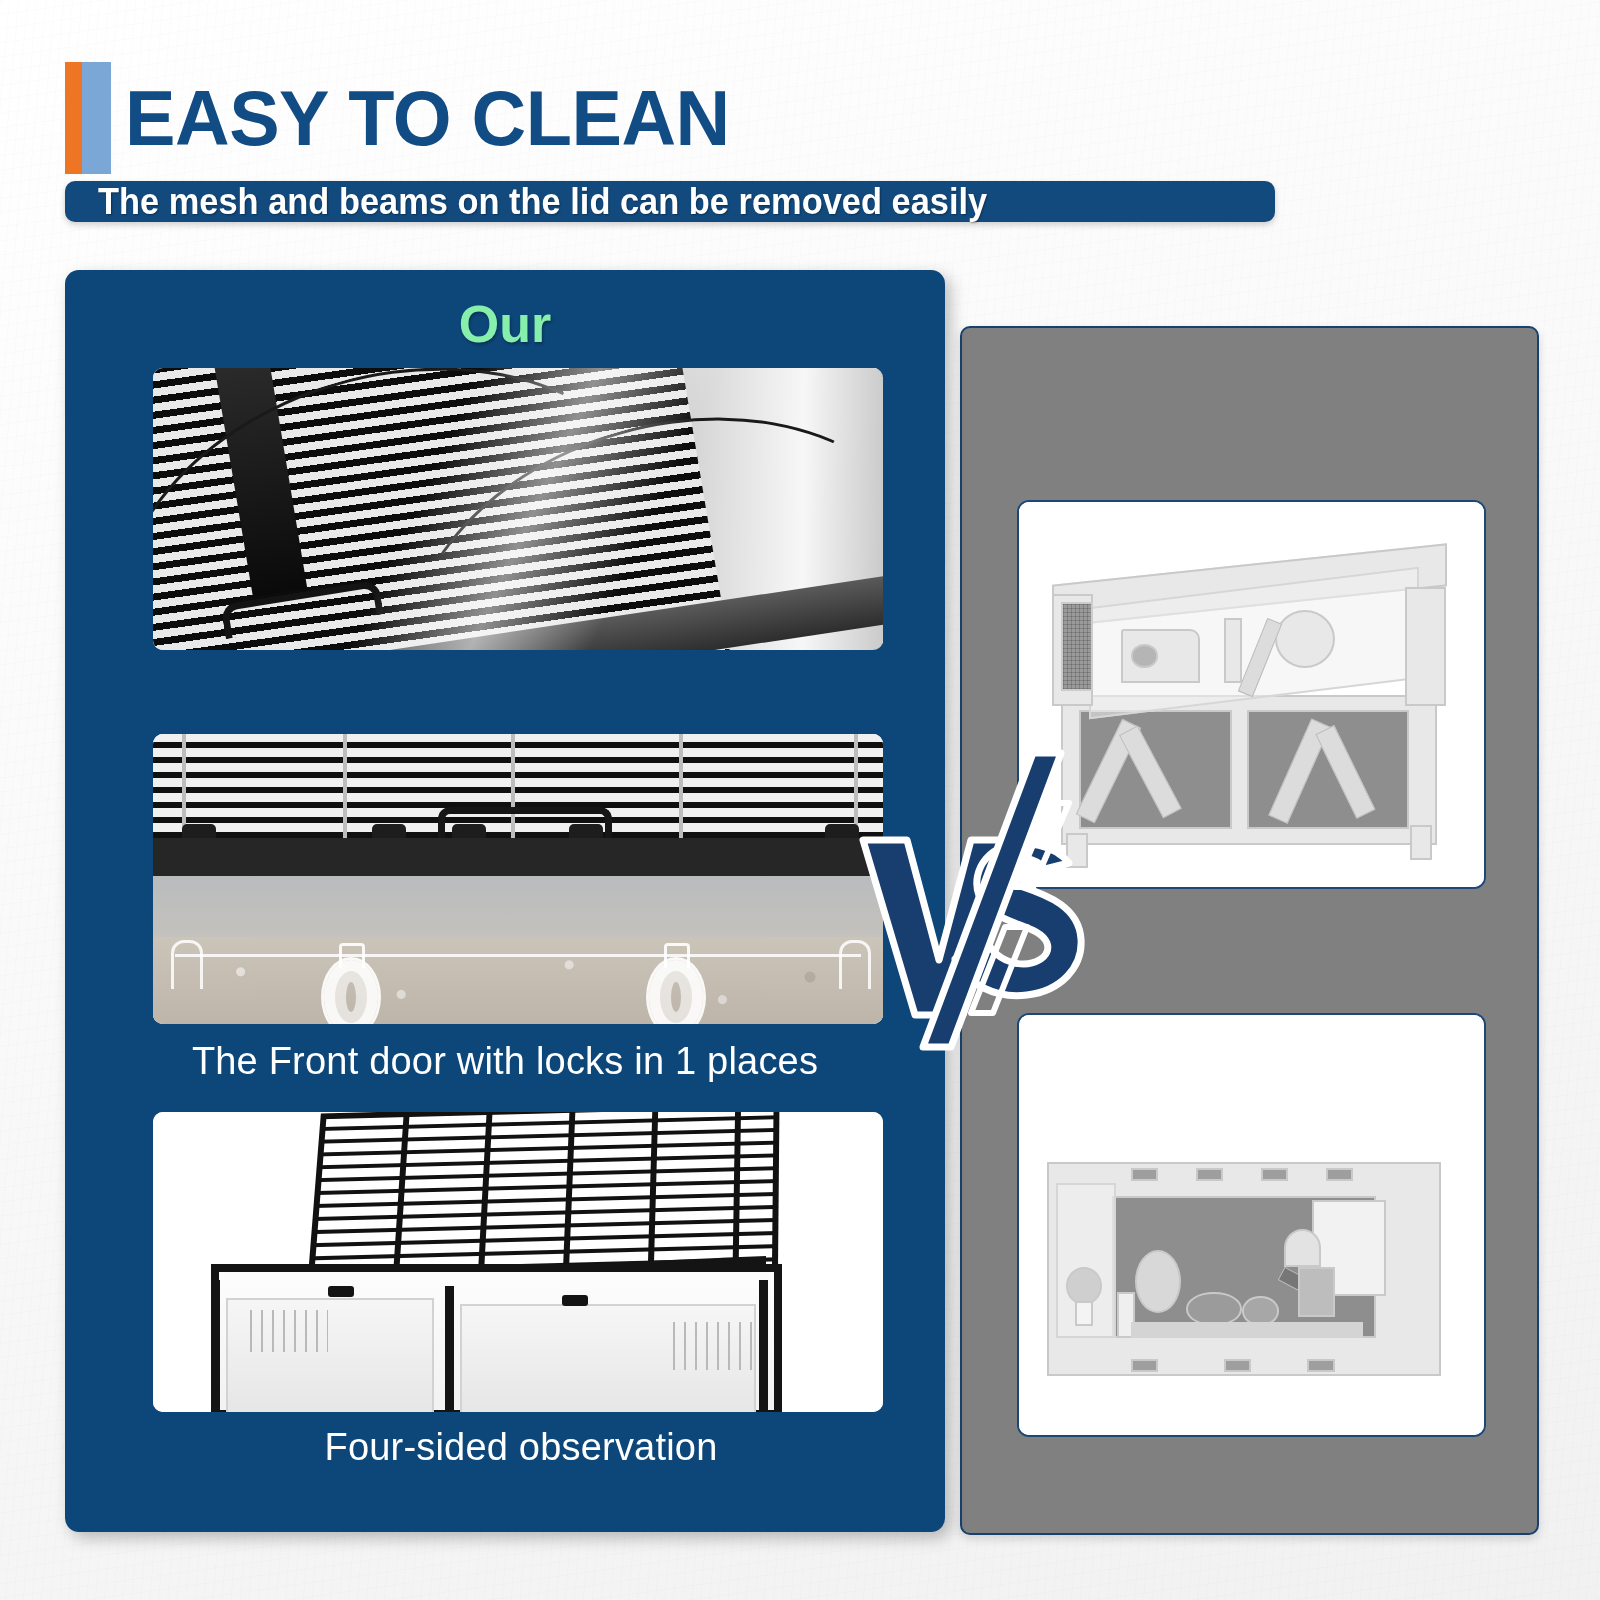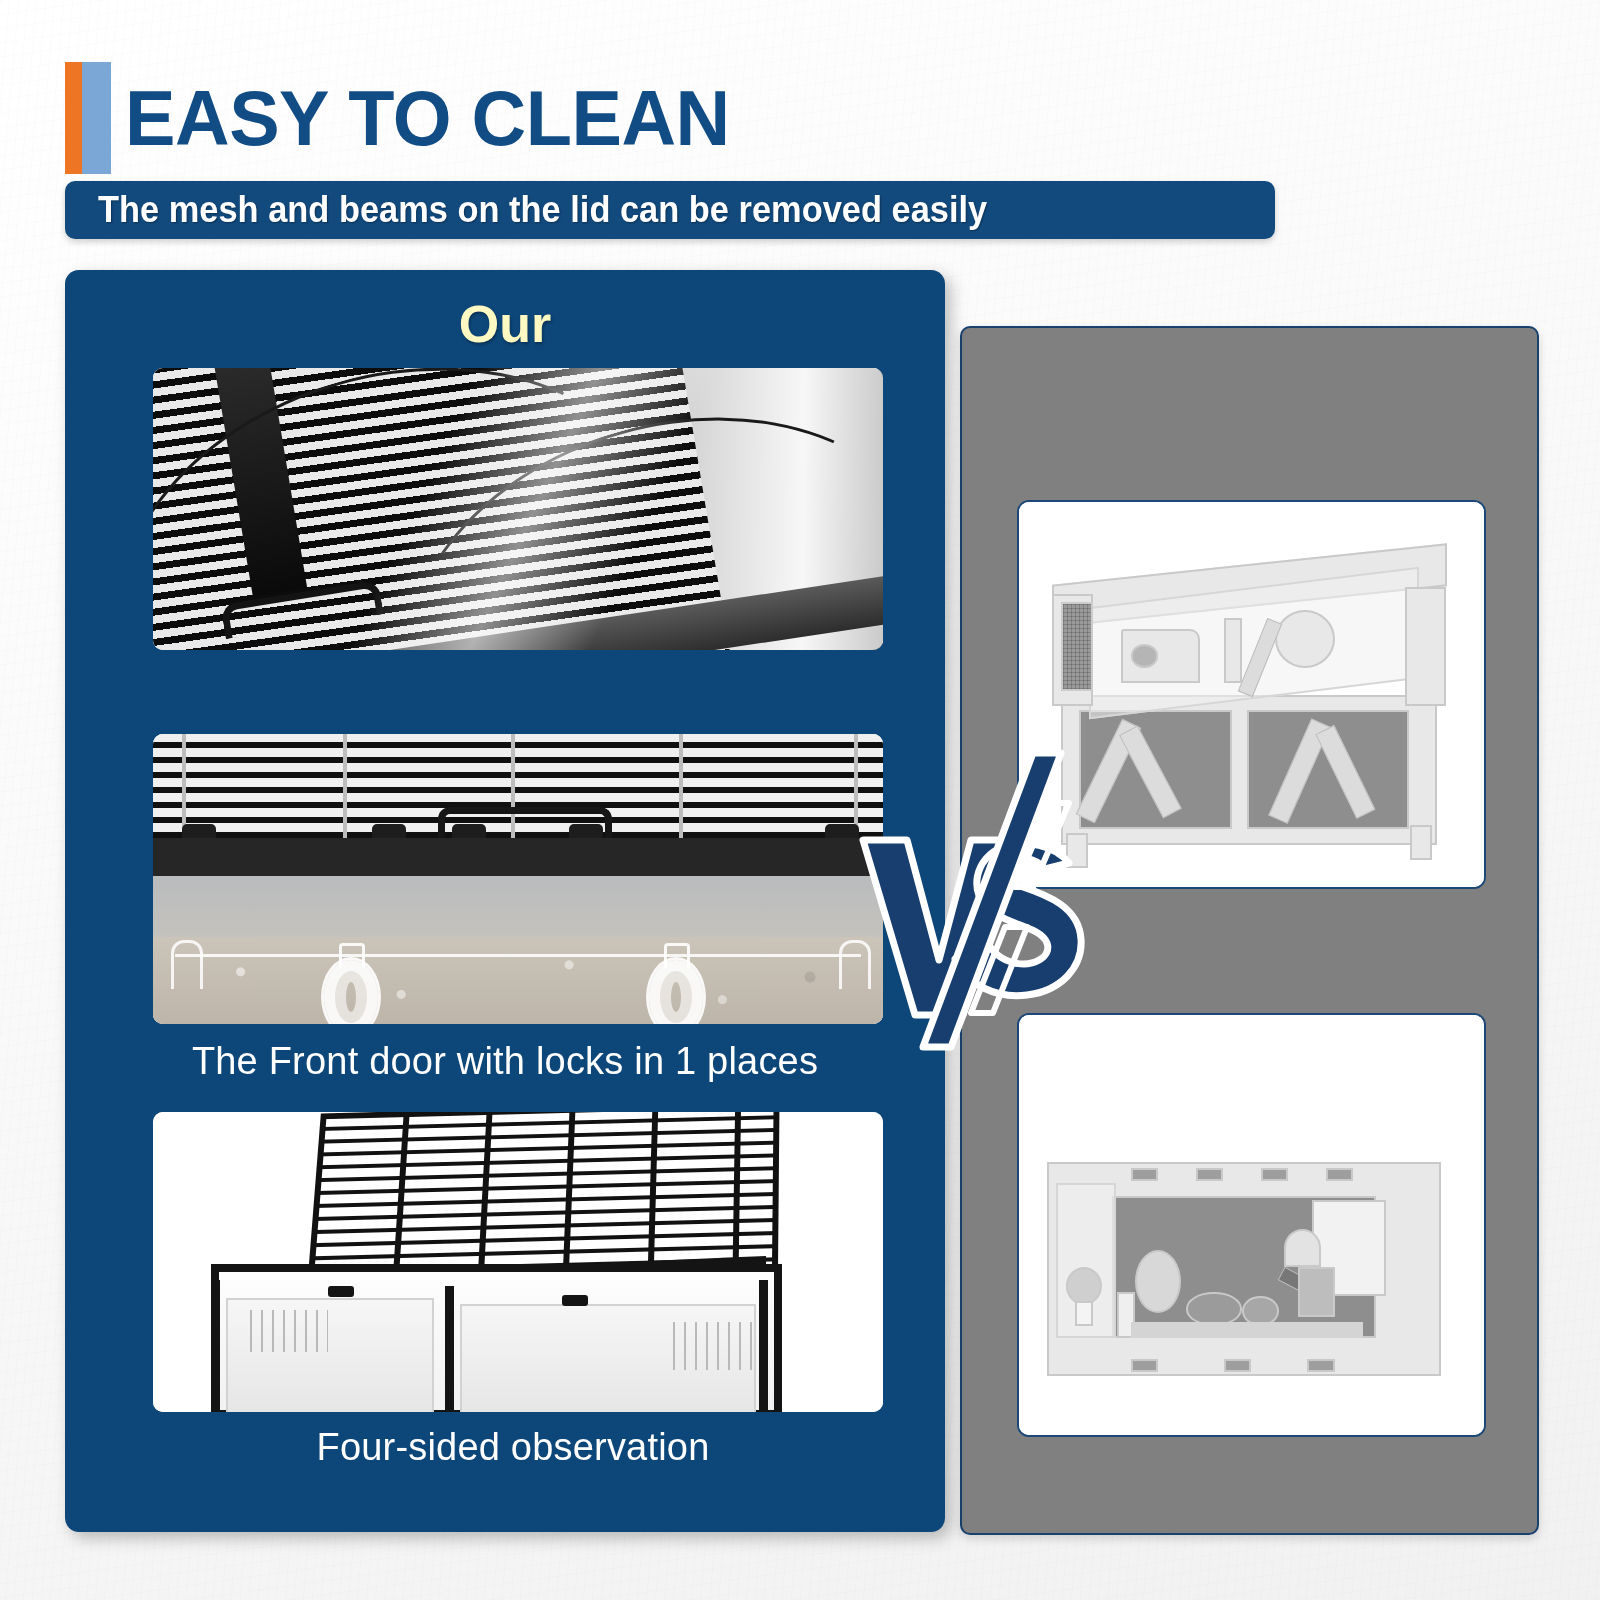--- a/index.html
+++ b/index.html
@@ -18,21 +18,21 @@
   .bar-orange{width:17px;background:#ED7523;}
   .bar-blue{width:29px;background:#7BA7D7;}
   .title-text{
     font-size:78px;line-height:112px;font-weight:700;color:#114C85;
     letter-spacing:-0.5px;margin-left:14px;white-space:nowrap;
     font-family:"Liberation Sans", sans-serif;
     transform:scaleX(0.97);transform-origin:left center;
   }
 
   .subtitle-banner{
-    position:absolute;left:65px;top:181px;width:1210px;height:58px;
+    position:absolute;left:65px;top:181px;width:1210px;height:41px;
     background:#124A7E;border-radius:10px;
     display:flex;align-items:center;
     box-shadow:0 3px 6px rgba(0,0,0,0.18);
   }
   .subtitle-text{
     color:#ffffff;font-size:37px;font-weight:700;margin-left:33px;
     white-space:nowrap;transform:scaleX(0.93);transform-origin:left center;
     text-shadow:1px 1px 2px rgba(0,0,0,0.35);
   }
 
@@ -43,21 +43,21 @@
     box-shadow:0 4px 10px rgba(0,0,0,0.15);
   }
   .panel-blue{
     position:absolute;left:65px;top:270px;width:880px;height:1262px;
     background:#0D4678;border-radius:14px;
     box-shadow:6px 6px 16px rgba(0,0,0,0.25);
   }
 
   .our-heading{
     position:absolute;left:0;top:24px;width:100%;text-align:center;
-    color:#fef9c3;font-size:52px;font-weight:700;
+    color:#86efac;font-size:52px;font-weight:700;
     text-shadow:1px 2px 3px rgba(0,0,0,0.3);
   }
   .others-heading{
     position:absolute;left:0;top:54px;width:100%;text-align:center;
     color:#ffffff;font-size:52px;font-weight:700;
     text-shadow:1px 2px 3px rgba(0,0,0,0.25);
   }
 
   
   .card{position:absolute;overflow:hidden;background:#ffffff;}
@@ -69,21 +69,21 @@
   .c3{left:88px;top:842px;width:730px;height:300px;}
 
   .r1{left:55px;top:172px;width:465px;height:385px;}
   .r2{left:55px;top:685px;width:465px;height:420px;}
 
   .caption{
     position:absolute;width:100%;text-align:center;color:#ffffff;
     font-size:38px;font-weight:400;letter-spacing:0.2px;
   }
   .cap1{left:0;top:770px;}
-  .cap2{left:8px;top:1156px;}
+  .cap2{left:16px;top:1156px;}
 
   
   .mesh1{position:absolute;inset:0;background:#f2f2f2;}
   .mesh1 .bars{
     position:absolute;left:-18%;top:-34%;width:136%;height:168%;
     background:repeating-linear-gradient(1.5deg,#0c0c0c 0 7px,#e9e9e9 7px 15px);
     transform:rotate(-9.5deg);
   }
   .mesh1 .sheen{
     position:absolute;inset:0;

